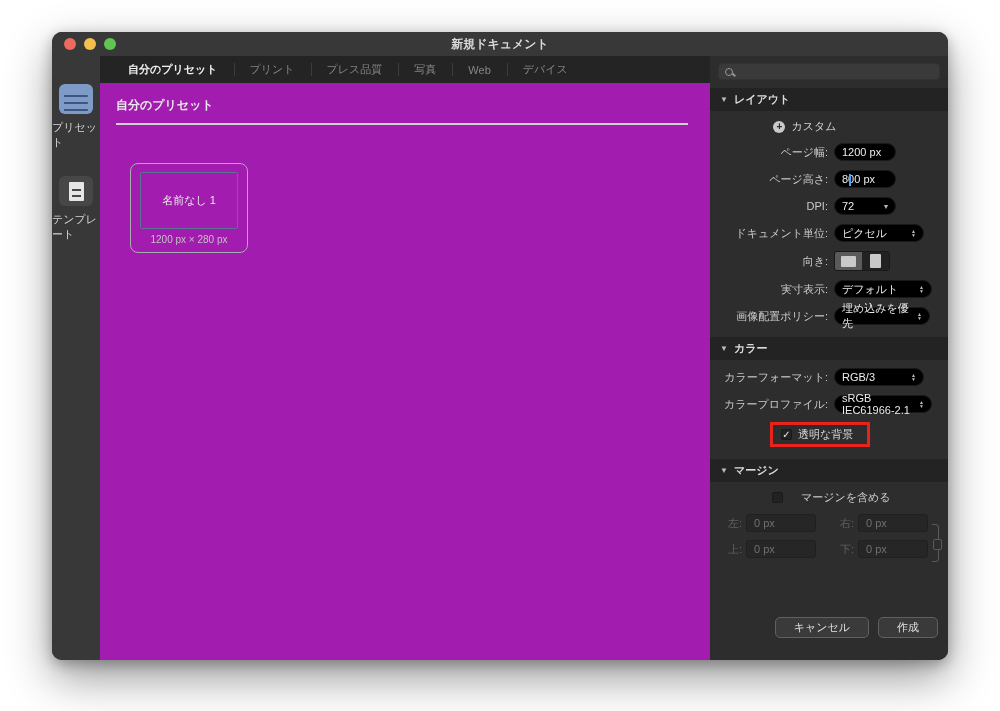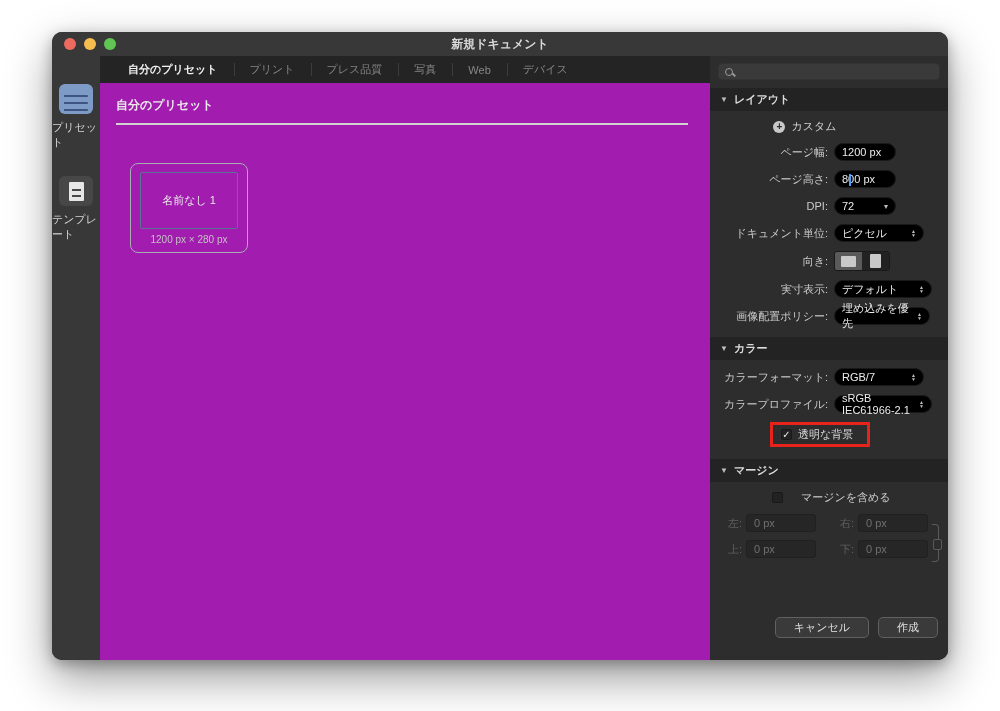--- a/index.html
+++ b/index.html
@@ -225,21 +225,21 @@
       </div>
 
       <div class="section-header">
         <span class="disclosure">▼</span>
         <span>カラー</span>
       </div>
       <div class="rows">
         <div class="row">
           <span class="row-label">カラーフォーマット:</span>
           <span class="dropdown dd-med">
-            <span>RGB/7</span>
+            <span>RGB/3</span>
             <span class="stepper">
                 <span style="font-size:5px">▲</span>
                 <span style="font-size:5px">▼</span>
               </span>
           </span>
         </div>
         <div class="row">
           <span class="row-label">カラープロファイル:</span>
           <span class="dropdown dd-wide">
             <span>sRGB IEC61966-2.1</span>

